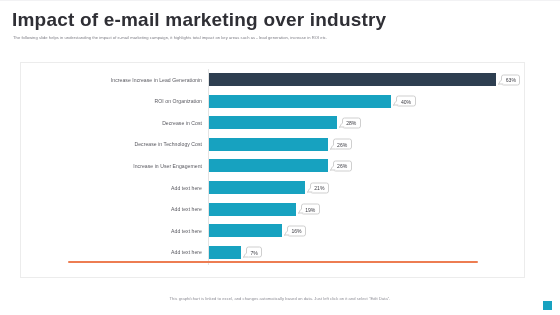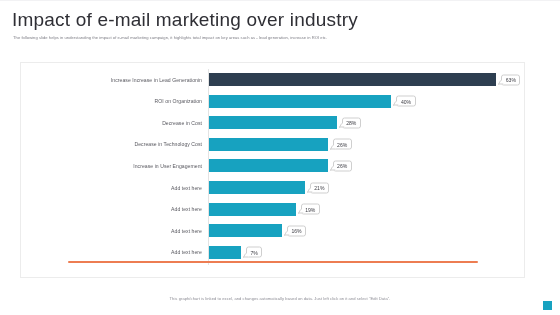--- a/index.html
+++ b/index.html
@@ -7,21 +7,21 @@
     width:560px;height:315px;overflow:hidden;
     background:#ffffff;
     font-family:"Liberation Sans", sans-serif;
     -webkit-font-smoothing:antialiased;
   }
   .slide{position:relative;width:560px;height:315px;background:#fff;}
 
   
   .title{
     position:absolute;left:12px;top:9px;
-    font-size:19px;font-weight:400;letter-spacing:.2px;
+    font-size:19px;font-weight:700;letter-spacing:.2px;
     color:#2f2f35;white-space:nowrap;
   }
   .subtitle{
     position:absolute;left:13px;top:35px;width:470px;
     font-size:4.1px;line-height:6px;color:#7b7b83;
     letter-spacing:.05px;white-space:nowrap;
   }
 
   
   .chart-box{

